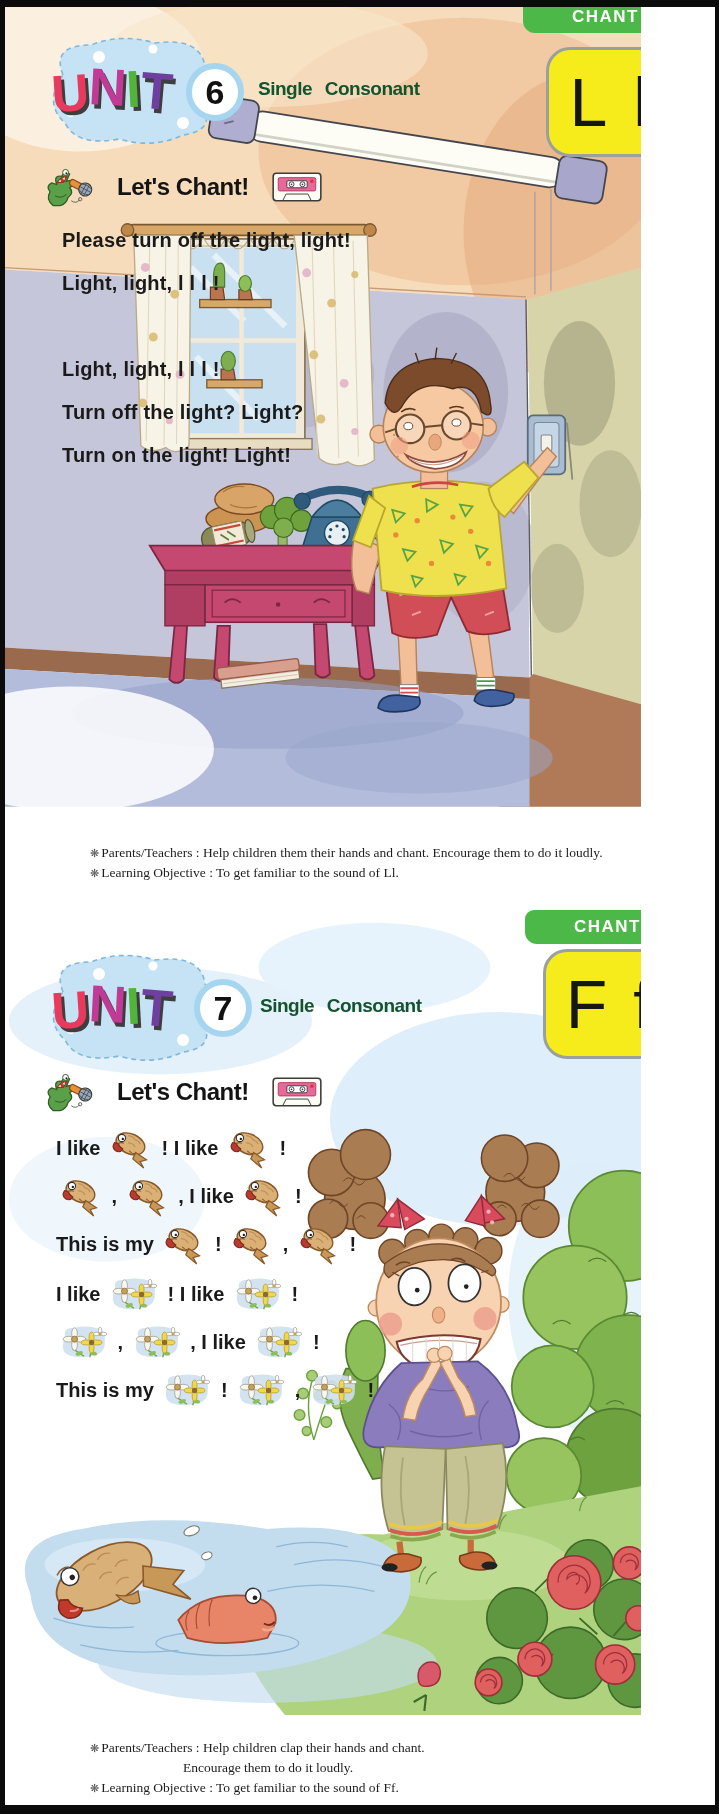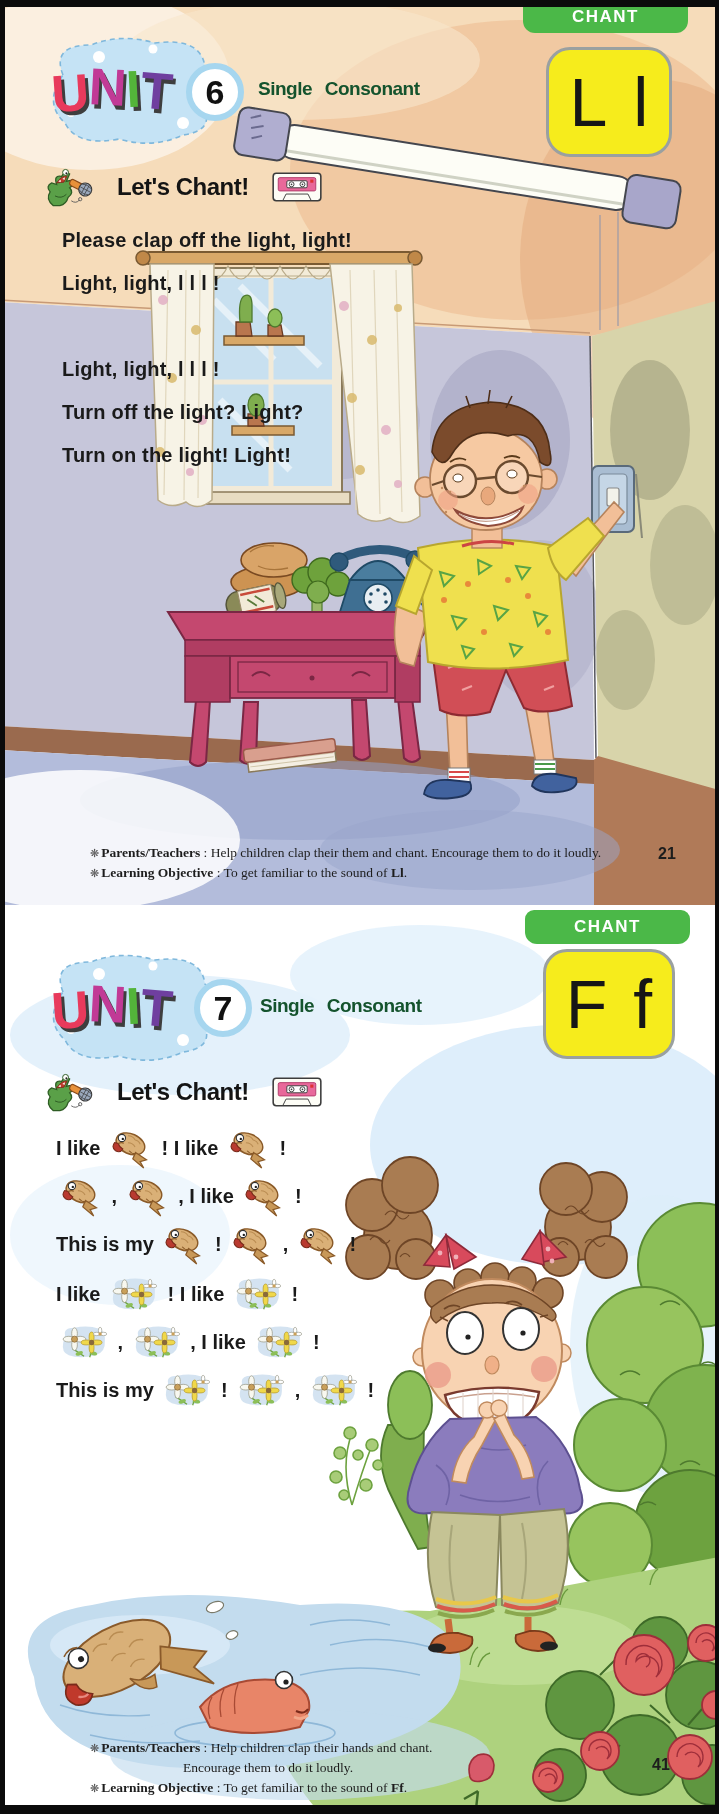--- a/index.html
+++ b/index.html
@@ -1,20 +1,20 @@
 <!DOCTYPE html>
 <html><head>
 <meta charset="utf-8">
 <style>
   html,body{margin:0;padding:0;background:#444;}
   .sheet{position:relative;width:719px;height:1814px;background:#fff;overflow:hidden;
          font-family:"Liberation Sans",sans-serif;}
   .frame{position:absolute;inset:0;border-left:5px solid #0b0b0b;border-top:7px solid #0b0b0b;
          border-right:4px solid #0b0b0b;border-bottom:9px solid #0b0b0b;pointer-events:none;z-index:90;}
-  .page{position:absolute;left:0;width:719px;overflow:hidden;}
+  .page{position:absolute;left:0;width:641px;overflow:hidden;}
   #page-one{top:0;height:905px;}
   #page-two{top:905px;height:909px;}
   .scene{position:absolute;inset:0;z-index:1;}
 
   
   .chant-tab{position:absolute;z-index:10;background:#4bb848;color:#fff;font-weight:700;
              font-size:17px;letter-spacing:1.5px;display:flex;align-items:center;justify-content:center;}
   #p1-tab{left:523px;top:0;width:165px;height:33px;border-radius:0 0 12px 12px;}
   #p2-tab{left:525px;top:5px;width:165px;height:34px;border-radius:9px 9px 12px 12px;}
 
@@ -55,21 +55,21 @@
   .chant-line{position:absolute;z-index:10;left:62px;font-weight:700;font-size:20px;color:#1a1a1a;
               letter-spacing:0.2px;white-space:nowrap;}
   .chant-line2{position:absolute;z-index:10;left:56px;height:44px;display:flex;align-items:center;
                font-weight:700;font-size:20px;color:#1a1a1a;white-space:pre;}
   .chant-line2 .tok-icon{display:inline-flex;margin:0 5px;}
 
   
   .footer{position:absolute;z-index:10;left:90px;font-family:"Liberation Serif",serif;font-size:13.5px;
           color:#1d1d1d;line-height:20px;}
   .footer .bullet{color:#555;font-size:11px;margin-right:2px;}
-  .footer b{font-weight:700;}
+  .footer b{font-weight:400;}
   .footer .indent{margin-left:93px;}
   .page-number{position:absolute;z-index:10;font-weight:700;font-size:16px;color:#1d1d1d;font-style:normal;}
   #p1-num{left:658px;top:845px;}
   #p2-num{left:652px;top:851px;}
 </style>
 </head>
 <body>
 
 <div class="sheet">
 
@@ -340,29 +340,29 @@
   <circle cx="39" cy="16.5" r="3.2" fill="#fff" stroke="#3c3c3c" stroke-width="1.2"></circle>
   <circle cx="25" cy="16.5" r="1.1" fill="#3c3c3c"></circle>
   <circle cx="39" cy="16.5" r="1.1" fill="#3c3c3c"></circle>
   <rect x="49" y="10.5" width="4" height="4" fill="#d33"></rect>
   <path d="M14 37 L18 29 H46 L50 37" fill="none" stroke="#3c3c3c" stroke-width="1.2"></path>
 </svg>
 </span>
 
     </div>
 
-    <div class="chant-line" style="top:229px">Please clap off the light, light!</div>
+    <div class="chant-line" style="top:229px">Please turn off the light, light!</div>
     <div class="chant-line" style="top:272px">Light, light, l l l !</div>
     <div class="chant-line" style="top:358px">Light, light, l l l !</div>
     <div class="chant-line" style="top:444px">Turn on the light! Light!</div>
     <div class="chant-line" style="top:401px">Turn off the light? Light?</div>
 
     <div class="footer" style="top:843px">
       <div>
-        <span class="bullet">❋</span><b>Parents/Teachers</b><span> : Help children clap their them and chant. Encourage them to do it loudly.</span>
+        <span class="bullet">❋</span><b>Parents/Teachers</b><span> : Help children them their hands and chant. Encourage them to do it loudly.</span>
       </div>
       <div>
         <span class="bullet">❋</span><b>Learning Objective</b><span> : To get familiar to the sound of </span><b>Ll</b><span>.</span>
       </div>
     </div>
     <div class="page-number" id="p1-num">21</div>
   </section>
 
   <section class="page" id="page-two">
 

